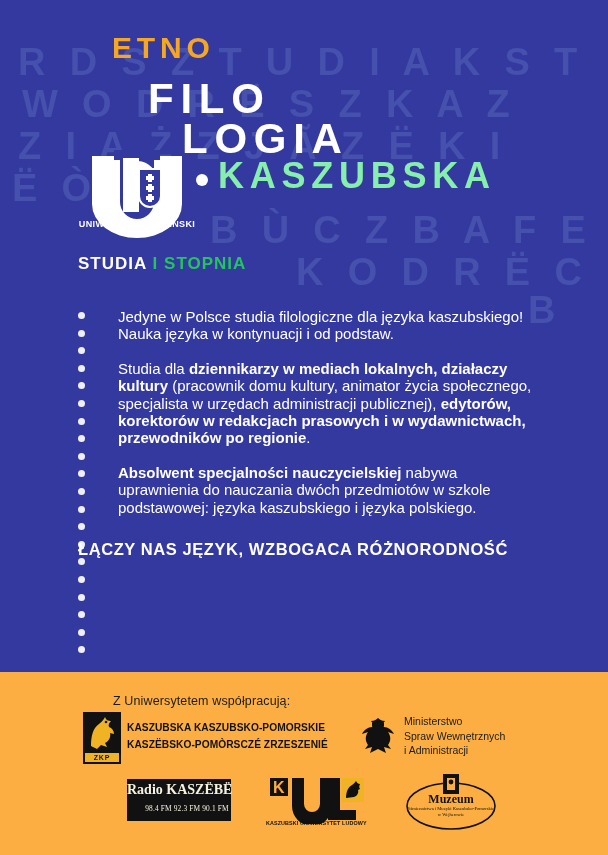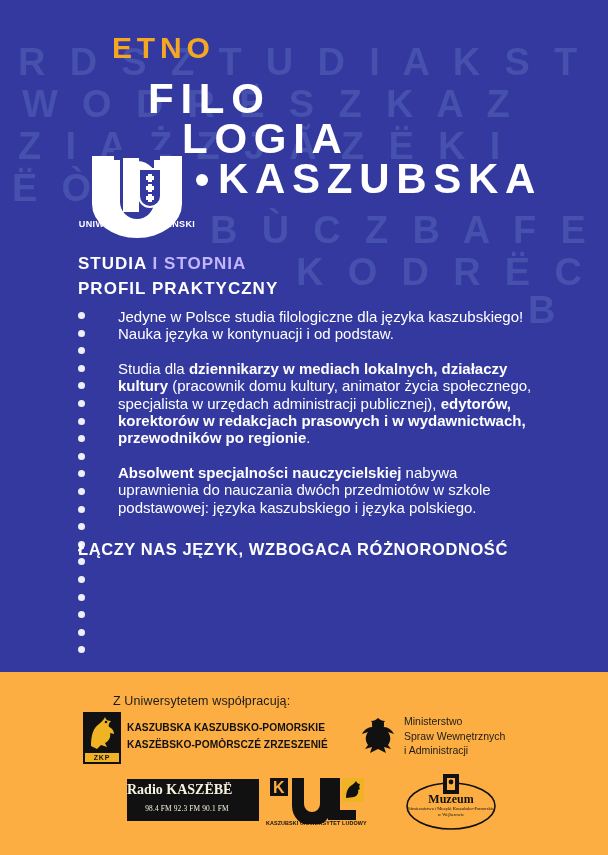--- a/index.html
+++ b/index.html
@@ -32,40 +32,40 @@
   .tline{
     position:absolute;
     font-weight:bold;
     letter-spacing:0.16em;
     line-height:1;
     font-family:"Liberation Sans", sans-serif;
   }
   .t-etno{left:112px;top:33px;font-size:30px;color:#f5a623;}
   .t-filo{left:148px;top:78px;font-size:42px;color:#ffffff;text-align:right;}
   .t-logia{left:182px;top:118px;font-size:42px;color:#ffffff;}
-  .t-kasz{left:218px;top:158px;font-size:42px;color:#ffffff;}
+  .t-kasz{left:218px;top:158px;font-size:36px;color:#86efac;}
   .dot-sep{
     position:absolute;left:196px;top:174px;width:12px;height:12px;
     border-radius:50%;background:#ffffff;
   }
 
   
   .ug-logo{position:absolute;left:78px;top:150px;width:118px;height:88px;}
   .ug-name{
     position:absolute;left:72px;top:219px;width:130px;
     text-align:center;
     color:#ffffff;font-size:9px;font-weight:bold;
     letter-spacing:0.04em;
     font-family:"Liberation Sans", sans-serif;
   }
 
   
   .subtitle{position:absolute;left:78px;top:252px;}
   .sub1{font-size:17px;font-weight:bold;letter-spacing:0.06em;color:#ffffff;line-height:1.45;}
-  .sub1 .accent{color:#c4b5fd;}
+  .sub1 .accent{color:#22c55e;}
   .sub2{font-size:17px;font-weight:bold;letter-spacing:0.06em;color:#ffffff;line-height:1.45;}
 
   
   .dot-rail{position:absolute;left:78px;top:312px;width:10px;height:348px;}
   .rail-dot{
     position:absolute;left:0;width:7px;height:7px;border-radius:50%;
     background:#ffffff;opacity:0.92;
   }
 
   
@@ -107,21 +107,21 @@
     color:#111;font-size:10.2px;font-weight:bold;letter-spacing:0.005em;
     line-height:17px;white-space:nowrap;
   }
 
   
   .mswia-eagle{position:absolute;left:358px;top:715px;width:40px;height:42px;}
   .mswia-text{position:absolute;left:404px;top:714px;}
   .mswia-text div{color:#1b1b1b;font-size:10.5px;line-height:14.5px;white-space:nowrap;}
 
   
-  .radio{position:absolute;left:127px;top:779px;width:104px;height:42px;background:#111;padding-left:28px;}
+  .radio{position:absolute;left:127px;top:779px;width:104px;height:42px;background:#111;}
   .radio-name{
     position:absolute;left:0;top:3px;width:104px;text-align:center;
     color:#f7f2e0;font-size:14px;font-weight:bold;
     font-family:"Liberation Serif", serif;white-space:nowrap;
   }
   .radio-freq{
     position:absolute;left:0;top:25px;width:120px;text-align:center;
     color:#f7f2e0;font-size:7.4px;letter-spacing:0.02em;white-space:nowrap;
     font-family:"Liberation Serif", serif;
   }
@@ -187,21 +187,20 @@
       </g>
     </svg>
   </div>
   <div class="ug-name">UNIWERSYTET GDAŃSKI</div>
 
   <div class="subtitle">
     <div class="sub1">
       <span>STUDIA</span>
       <span class="accent">I STOPNIA</span>
     </div>
-    <div class="sub2">PROFIL PRAKTYCZNY</div>
   </div>
 
   <div class="dot-rail">
       <div class="rail-dot" style="top: 0px;"></div>
       <div class="rail-dot" style="top: 17.6px;"></div>
       <div class="rail-dot" style="top: 35.2px;"></div>
       <div class="rail-dot" style="top: 52.8px;"></div>
       <div class="rail-dot" style="top: 70.4px;"></div>
       <div class="rail-dot" style="top: 88px;"></div>
       <div class="rail-dot" style="top: 105.6px;"></div>

